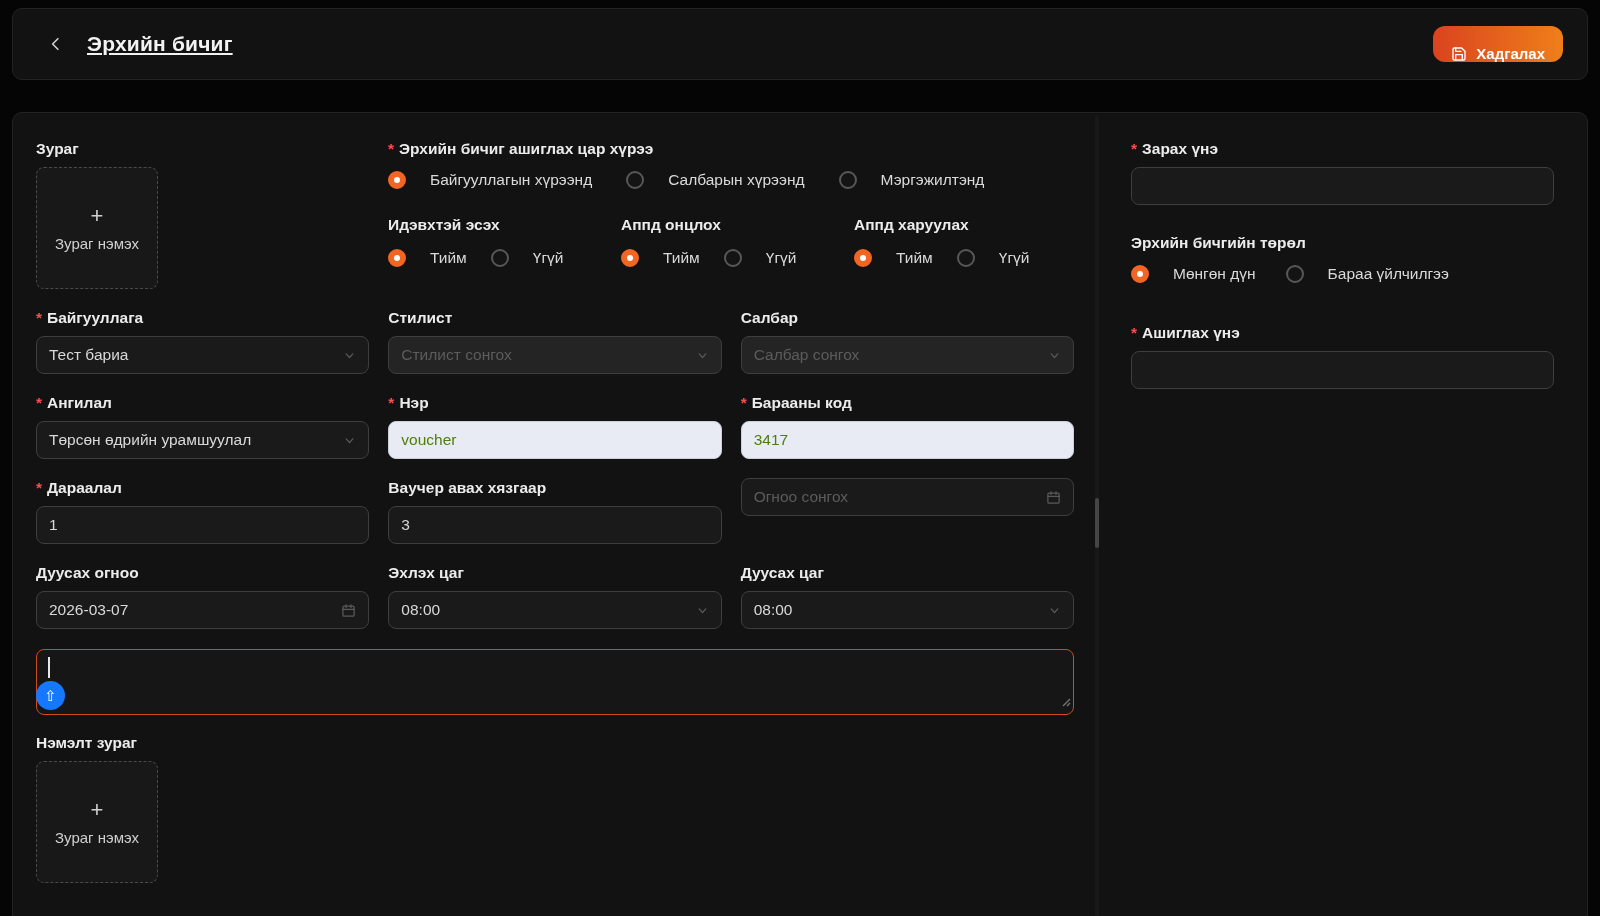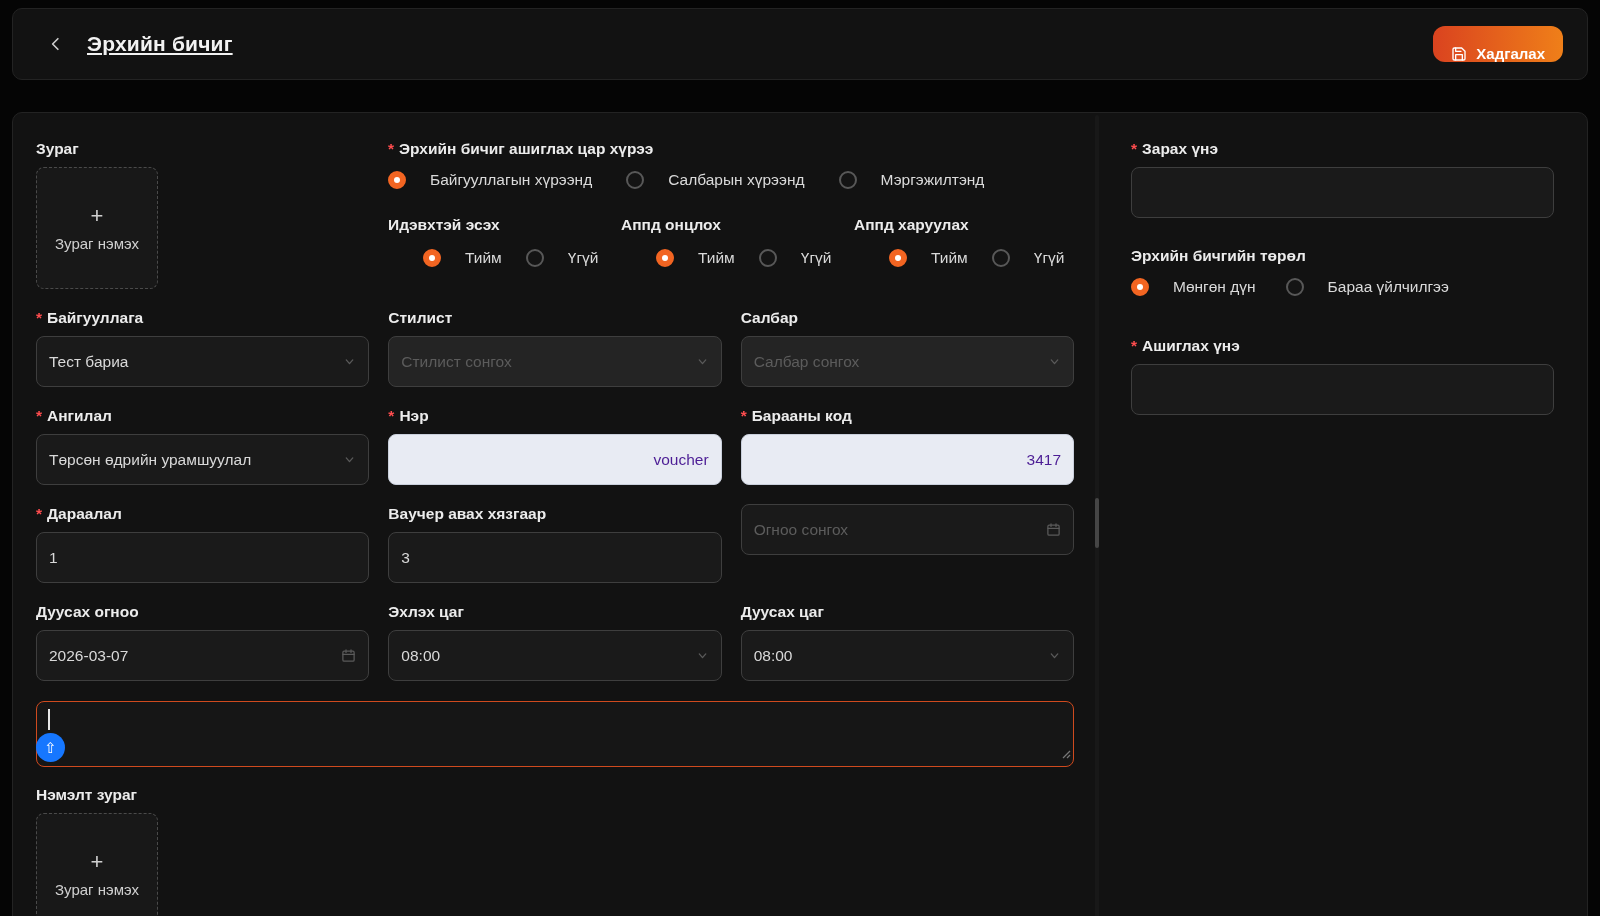--- a/index.html
+++ b/index.html
@@ -41,28 +41,28 @@
 
   .scroll-track { position:absolute; left:1082px; top:2px; bottom:2px; width:4px; background:#181818; border-radius:2px; }
   .scroll-thumb { position:absolute; left:1082px; top:385px; width:4px; height:50px; background:#454545; border-radius:2px; }
 
   
   .label { display:flex; align-items:baseline; font-size:15.5px; font-weight:600; color:#ececec; line-height:20px; }
   .star { color:#ff4d4f; margin-right:5px; font-weight:600; }
   .field .label { margin-bottom:8px; }
 
   .control {
-    height:51px; width:100%;
+    height:38px; width:100%;
     background:#1a1a1a; border:1px solid #3e3e3e; border-radius:8px;
     display:flex; align-items:center; justify-content:space-between;
     padding:0 12px; font-size:15.5px; color:#d9d9d9;
     font-family:inherit;
   }
   input.control { display:block; outline:none; }
-  .control.light { background:#e8ebf3; border-color:#c9cfdb; color:#4c1d95;text-align:right; }
+  .control.light { background:#e8ebf3; border-color:#c9cfdb; color:#4d7c0f; }
   .control.disabled { background:#242424; color:#5c5c5c; cursor:not-allowed; }
   .ph { color:#5c5c5c; }
   .select { cursor:pointer; }
   .icon { display:flex; align-items:center; flex:none; }
 
   
   .radio-row { display:flex; align-items:center; }
   .radio-opt { display:flex; align-items:center; gap:24px; font-size:15.5px; color:#dadada; cursor:pointer; }
   .radio {
     width:18px; height:18px; border-radius:50%;
@@ -82,21 +82,21 @@
     border:1px dashed #4a4a4a; border-radius:8px; background:#181818;
     display:flex; flex-direction:column; align-items:center; justify-content:center; gap:8px;
     cursor:pointer;
   }
   .plus { font-size:22px; color:#cfcfcf; line-height:1; font-weight:400; }
   .upload-text { font-size:15px; color:#cfcfcf; }
 
   .scope-options { margin-top:12px; display:flex; gap:34px; }
   .toggles-row { margin-top:26px; display:flex; }
   .toggle-group { width:233px; }
-  .toggle-group .radio-row { margin-top:14px; gap:24px;margin-left:35px; }
+  .toggle-group .radio-row { margin-top:14px; gap:24px; }
 
   
   .grid3 { display:grid; grid-template-columns:repeat(3,1fr); column-gap:19px; width:1038px; }
   .mt-first { margin-top:19px; }
   .mt-row { margin-top:19px; }
 
   
   .desc-block { margin-top:20px; width:1038px; }
   .textarea-wrap { position:relative; margin-top:8px; }
   textarea.desc {

